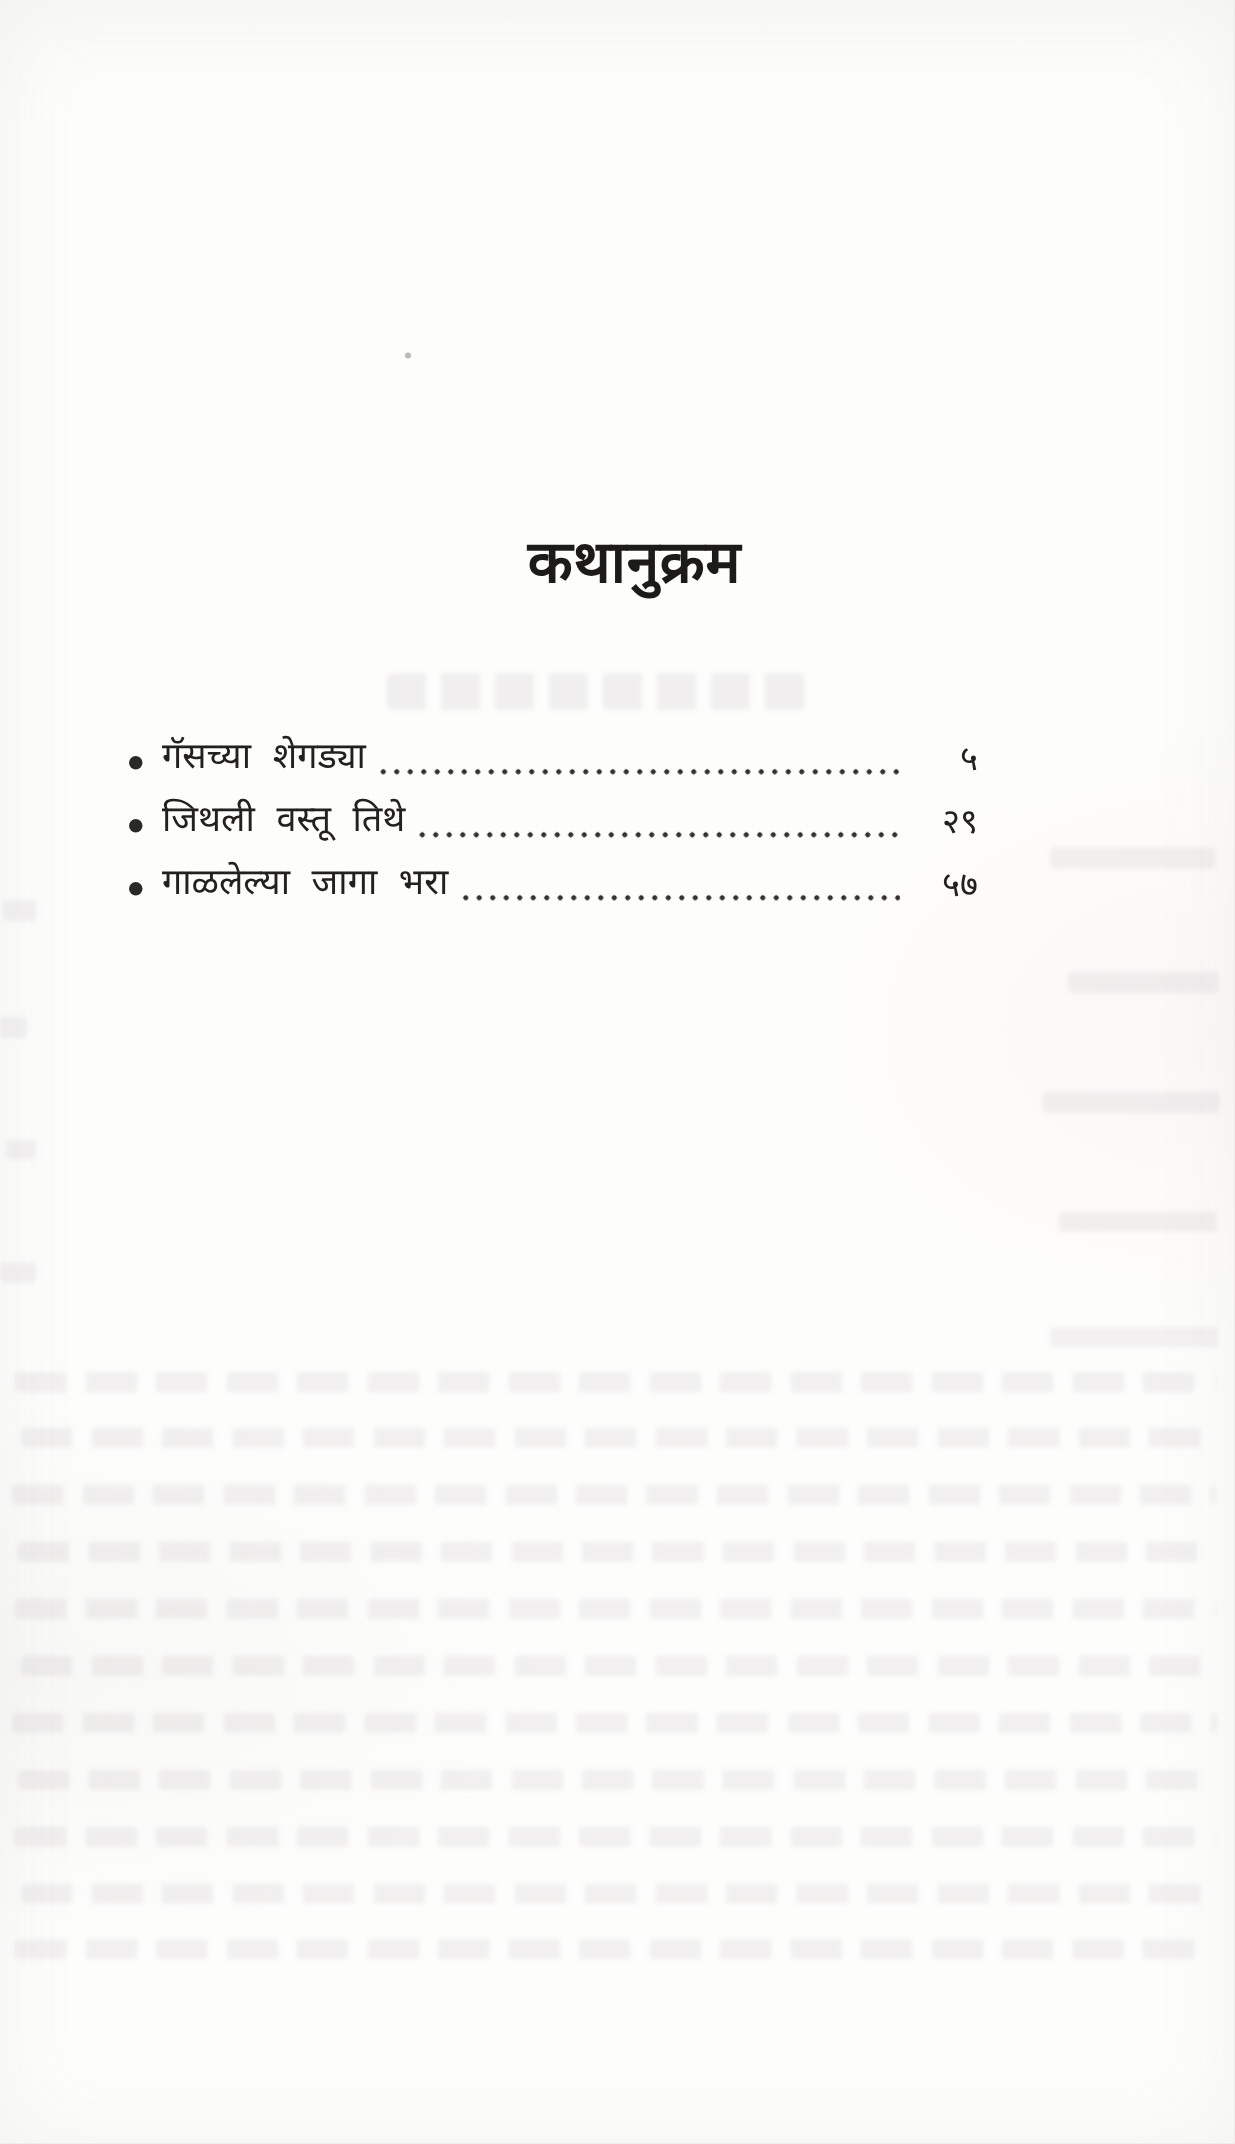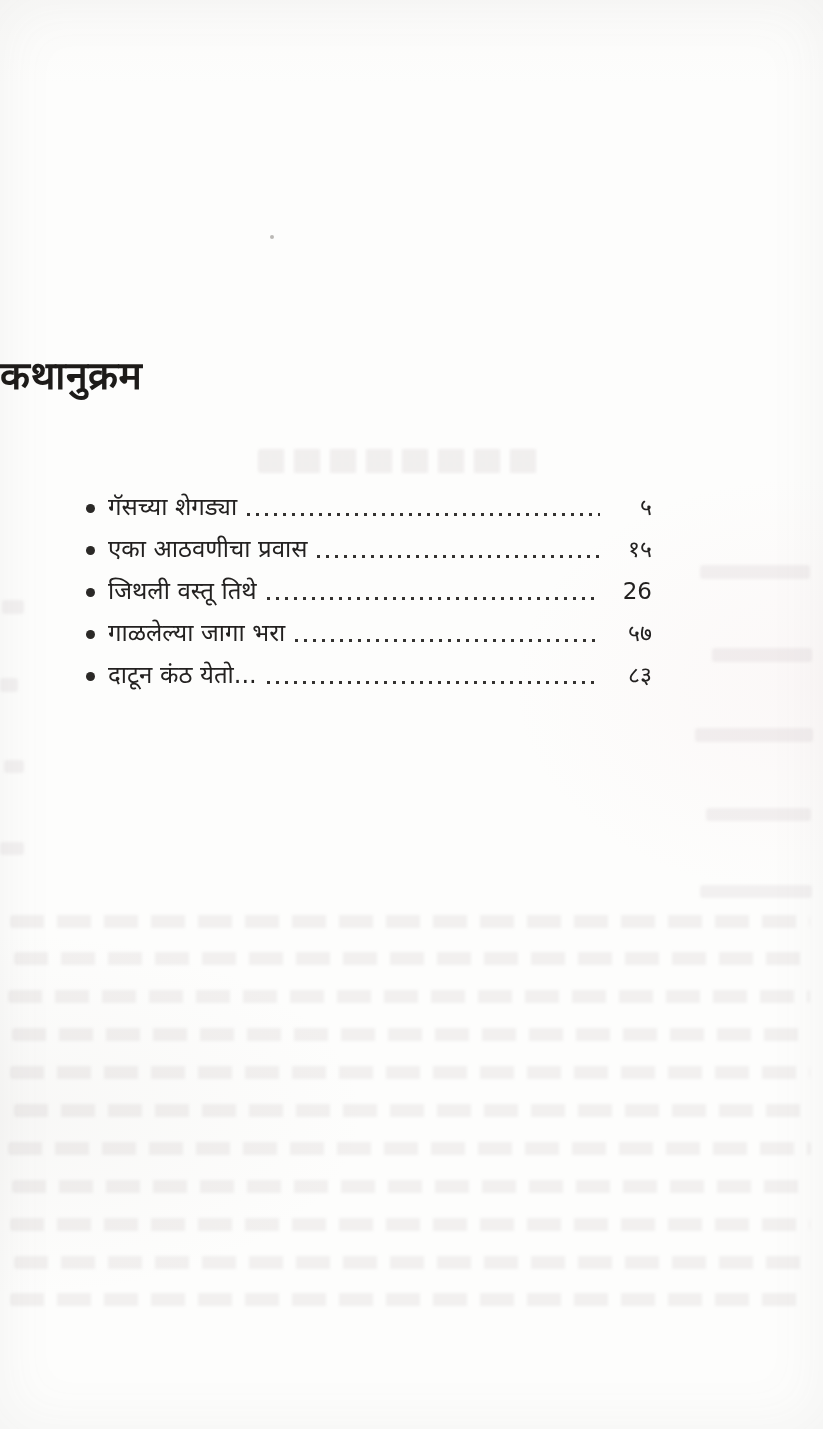--- a/index.html
+++ b/index.html
@@ -27,43 +27,45 @@
       radial-gradient(500px 260px at 2% 78%, rgba(190,185,180,0.08), rgba(190,185,180,0) 70%),
       linear-gradient(180deg, rgba(210,205,200,0.05) 0%, rgba(255,255,255,0) 6%);
   }
 
   .toc-heading {
     position: absolute;
     top: 350px;
     left: 0;
     width: 758px;
     margin: 0;
-    text-align: left;
+    text-align: center;
     font-size: 39px;
     line-height: 52px;
     font-weight: 700;
     color: #1d1b19;
     letter-spacing: 0.5px;
+    padding-left: 44px;
   }
 
   .toc-list {
     position: absolute;
     top: 487px;
     left: 86px;
     width: 566px;
     margin: 0;
     padding: 0;
     list-style: none;
   }
   .toc-entry {
     display: flex;
     align-items: center;
     height: 42px;
     font-size: 24px;
     color: #232120;
+    font-family: Liberation Mono, monospace;
   }
   .bullet {
     flex: 0 0 auto;
     width: 9px;
     height: 9px;
     border-radius: 50%;
     background: #2b2927;
     margin-right: 13px;
   }
   .entry-title {
@@ -142,41 +144,29 @@
 
   <ul class="toc-list">
     <li class="toc-entry">
       <span class="bullet"></span>
       <span class="entry-title">गॅसच्या शेगड्या</span>
       <span class="leader"></span>
       <span class="entry-page">५</span>
     </li>
     <li class="toc-entry">
       <span class="bullet"></span>
-      <span class="entry-title">एका आठवणीचा प्रवास</span>
-      <span class="leader"></span>
-      <span class="entry-page">१५</span>
-    </li>
-    <li class="toc-entry">
-      <span class="bullet"></span>
       <span class="entry-title">जिथली वस्तू तिथे</span>
       <span class="leader"></span>
-      <span class="entry-page">26</span>
+      <span class="entry-page">२९</span>
     </li>
     <li class="toc-entry">
       <span class="bullet"></span>
       <span class="entry-title">गाळलेल्या जागा भरा</span>
       <span class="leader"></span>
       <span class="entry-page">५७</span>
-    </li>
-    <li class="toc-entry">
-      <span class="bullet"></span>
-      <span class="entry-title">दाटून कंठ येतो...</span>
-      <span class="leader"></span>
-      <span class="entry-page">८३</span>
     </li>
   </ul>
 
   <div class="ghost ghost-frag" style="top:600px; left:2px;  width:22px; height:14px;"></div>
   <div class="ghost ghost-frag" style="top:678px; left:0px;  width:18px; height:14px;"></div>
   <div class="ghost ghost-frag" style="top:760px; left:4px;  width:20px; height:13px;"></div>
   <div class="ghost ghost-frag" style="top:842px; left:0px;  width:24px; height:13px;"></div>
   <div class="ghost ghost-frag" style="top:565px; left:700px; width:110px; height:14px;"></div>
   <div class="ghost ghost-frag" style="top:648px; left:712px; width:100px; height:14px;"></div>
   <div class="ghost ghost-frag" style="top:728px; left:695px; width:118px; height:14px;"></div>

